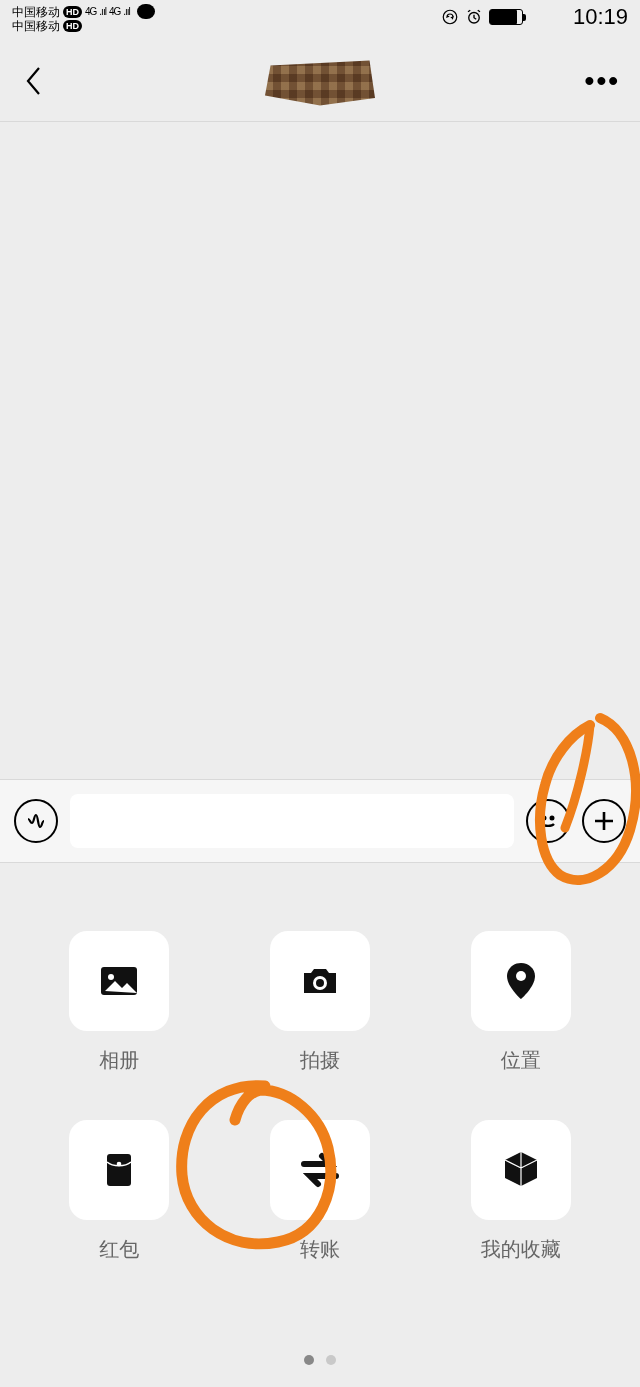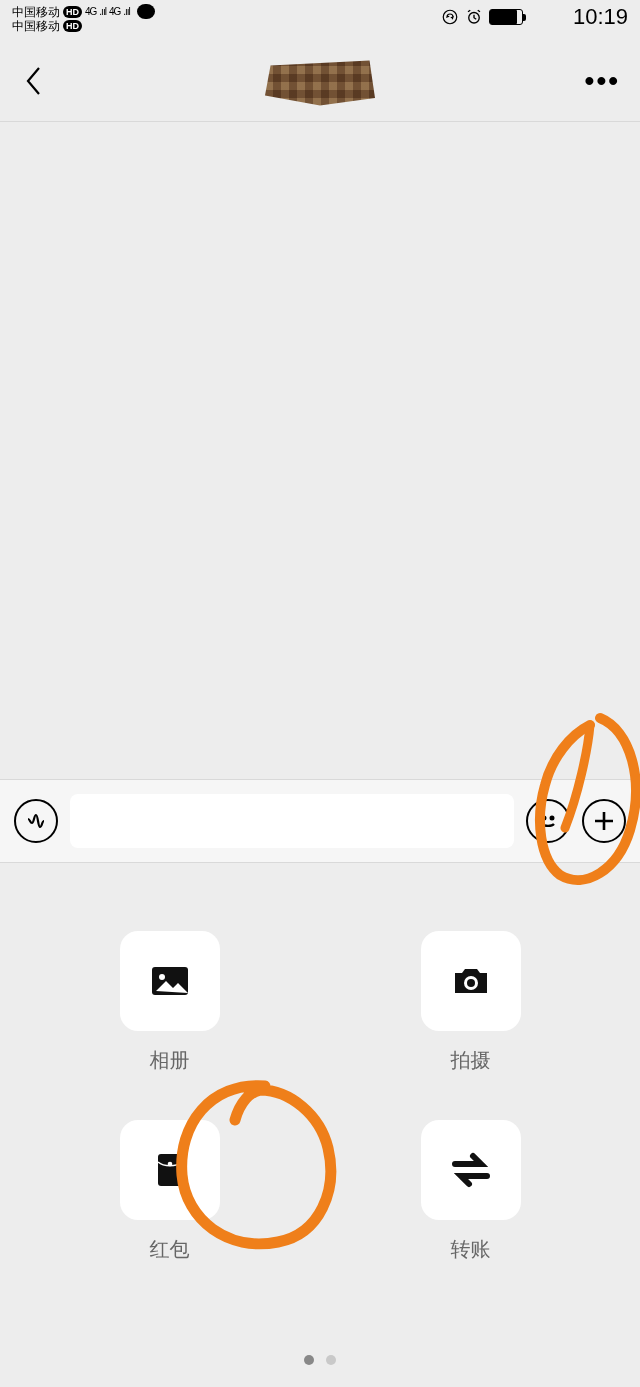--- a/index.html
+++ b/index.html
@@ -30,21 +30,21 @@
     
     .chat-area { flex:1; }
 
     
     .input-bar { position:absolute; left:0; right:0; top: 779px; height: 84px; background:#f6f6f6; border-top:1px solid #d9d9d9; border-bottom:1px solid #d9d9d9; display:flex; align-items:center; padding: 0 14px; gap:12px; }
     .circle-btn { width:44px; height:44px; border:2.5px solid #000; border-radius:50%; display:flex; align-items:center; justify-content:center; flex-shrink:0; }
     .text-input { flex:1; height:54px; background:#fff; border-radius:8px; border:none; padding:0 12px; font-size:18px; }
 
     
     .panel { position:absolute; left:0; right:0; top:863px; bottom:0; background:#ededed; padding: 68px 28px 0; }
-    .grid { display:grid; grid-template-columns: repeat(2, 1fr); column-gap: 18px; row-gap: 46px; }
+    .grid { display:grid; grid-template-columns: repeat(3, 1fr); column-gap: 18px; row-gap: 46px; }
     .cell { display:flex; flex-direction:column; align-items:center; gap:16px; }
     .tile { width:100px; height:100px; background:#fff; border-radius:18px; display:flex; align-items:center; justify-content:center; }
     .tile svg { width:48px; height:48px; }
     .cell-label { font-size:20px; color:#666; }
     .dots { position:absolute; bottom:22px; left:0; right:0; display:flex; justify-content:center; gap:12px; }
     .dot { width:10px; height:10px; border-radius:50%; background:#c9c9c9; }
     .dot.active { background:#888; }
 
     
     .anno { position:absolute; pointer-events:none; }
@@ -138,20 +138,29 @@
           <svg viewBox="0 0 48 48">
             <path d="M8 16h7l3-4h12l3 4h7v20H8z" fill="#111"></path>
             <circle cx="24" cy="26" r="7" fill="#fff"></circle>
             <circle cx="24" cy="26" r="4" fill="#111"></circle>
           </svg>
         </div>
       <span class="cell-label">拍摄</span>
     </div>
 
 
+    <div class="cell">
+      <div class="tile">
+          <svg viewBox="0 0 48 48">
+            <path d="M24 6c-8 0-14 6-14 13 0 11 14 23 14 23s14-12 14-23c0-7-6-13-14-13z" fill="#111"></path>
+            <circle cx="24" cy="19" r="5" fill="#fff"></circle>
+          </svg>
+        </div>
+      <span class="cell-label">位置</span>
+    </div>
 
     <div class="cell">
       <div class="tile">
           <svg viewBox="0 0 48 48">
             <rect x="12" y="8" width="24" height="32" rx="3" fill="#111"></rect>
             <path d="M12 16c6 5 18 5 24 0" stroke="#fff" stroke-width="1.5" fill="none"></path>
             <circle cx="24" cy="18" r="2.3" fill="#fff"></circle>
           </svg>
         </div>
       <span class="cell-label">红包</span>
@@ -161,20 +170,29 @@
       <div class="tile">
           <svg viewBox="0 0 48 48">
             <path d="M8 18h26l-8-8" stroke="#111" stroke-width="6" fill="none" stroke-linecap="round"></path>
             <path d="M40 30H14l8 8" stroke="#111" stroke-width="6" fill="none" stroke-linecap="round"></path>
           </svg>
         </div>
       <span class="cell-label">转账</span>
     </div>
 
 
+    <div class="cell">
+      <div class="tile">
+          <svg viewBox="0 0 48 48">
+            <path d="M24 6l16 8v18l-16 8-16-8V14z" fill="#111"></path>
+            <path d="M24 6v16M24 22l16-8M24 22L8 14M24 22v18" stroke="#fff" stroke-width="1.2"></path>
+          </svg>
+        </div>
+      <span class="cell-label">我的收藏</span>
+    </div>
 
   </div>
   <div class="dots">
     <div class="dot active"></div>
     <div class="dot"></div>
   </div>
 </div>
 
 <svg class="anno" style="top:710px; left:530px;" width="120" height="220" viewBox="0 0 120 220">
   <path d="M70 8 C 100 20, 115 70, 100 120 C 88 160, 55 180, 30 165 C 10 150, 5 110, 15 75 C 22 48, 40 25, 60 15" stroke="#ef7f1a" stroke-width="10" fill="none" stroke-linecap="round"></path>

